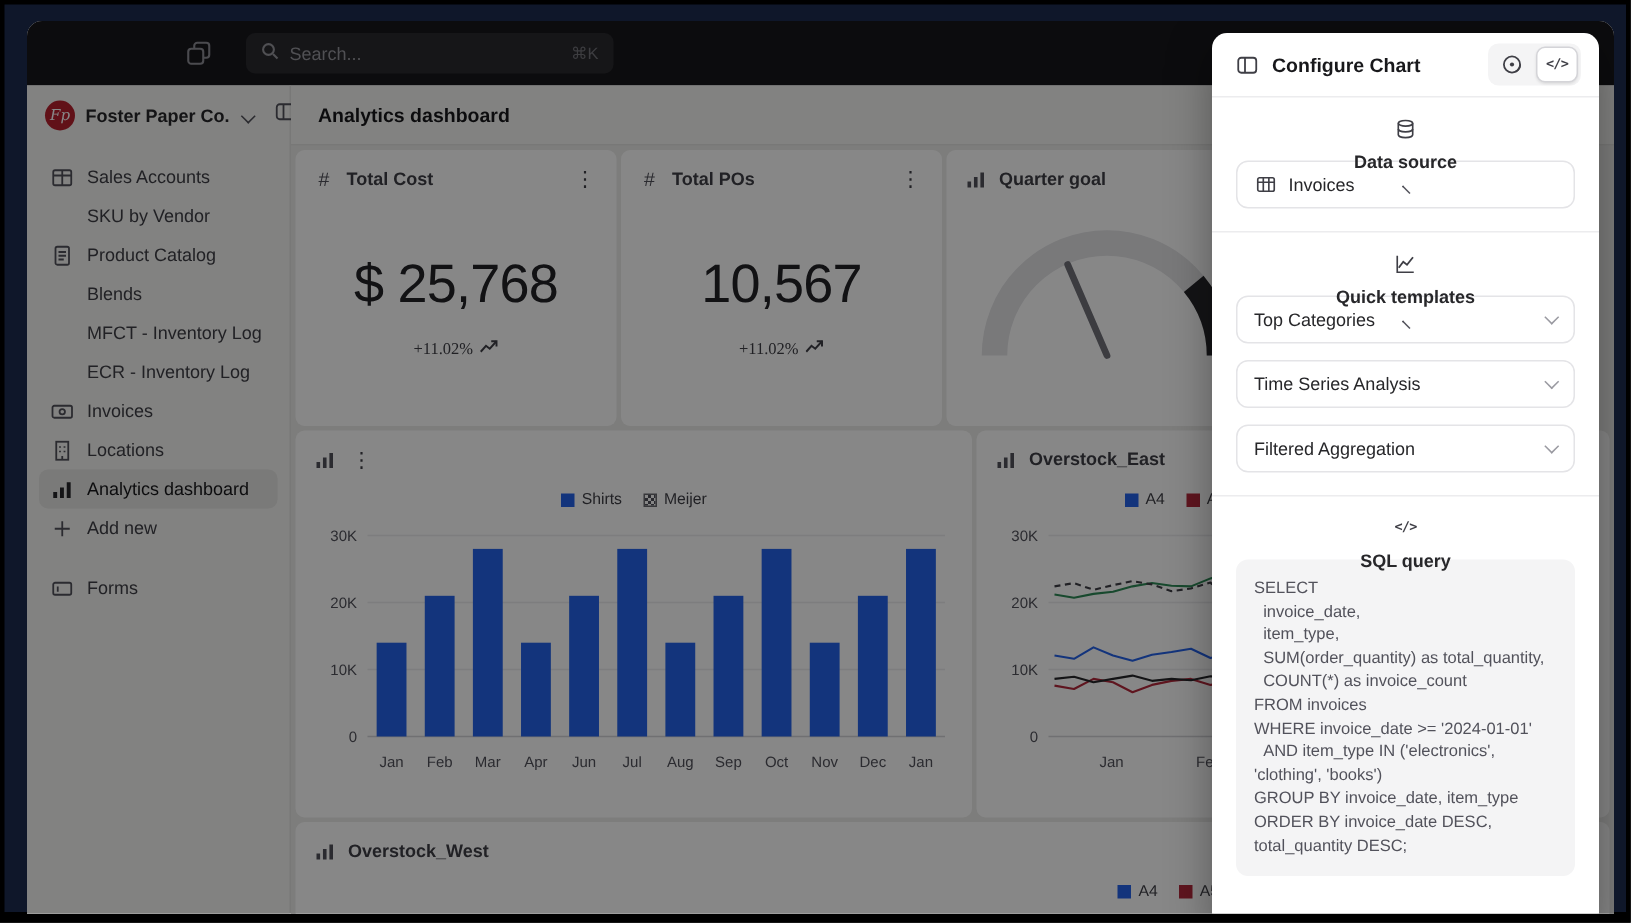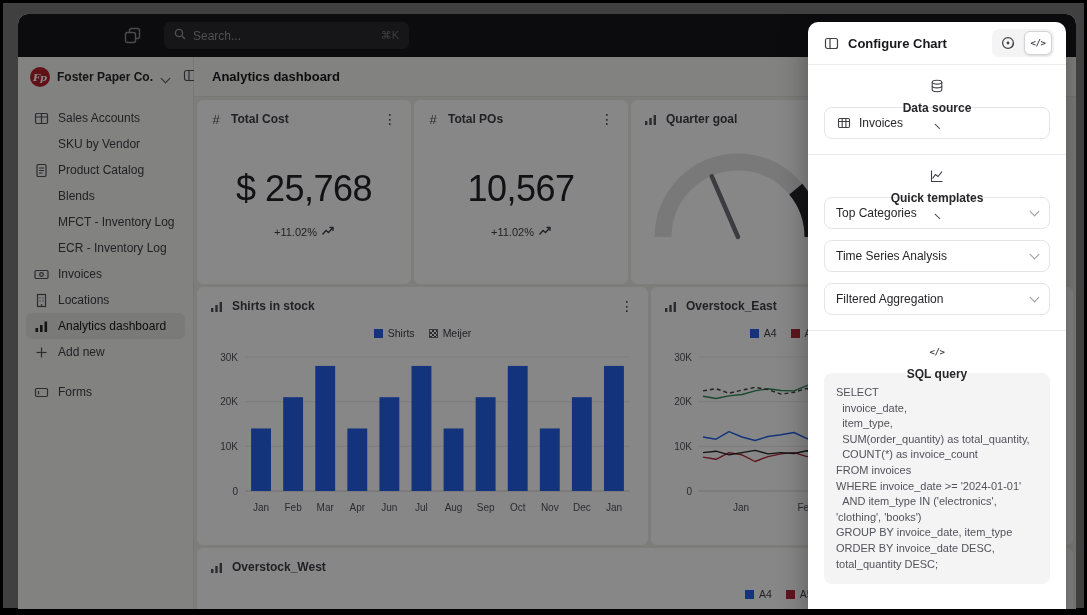--- a/index.html
+++ b/index.html
@@ -1,33 +1,33 @@
 <!DOCTYPE html>
 <html><head>
 <meta charset="utf-8">
 <style>
   html,body{margin:0;padding:0;width:1087px;height:615px;overflow:hidden;background:#000;
     font-family:"Liberation Sans","DejaVu Sans",sans-serif;-webkit-font-smoothing:antialiased;}
   .stage{position:relative;width:1087px;height:615px;background:#000;}
-  .desktop{position:absolute;left:3px;top:3px;right:3px;bottom:7px;background:#404040;}
+  .desktop{position:absolute;left:3px;top:3px;right:3px;bottom:7px;background:#0f172a;}
   .app{position:absolute;left:15px;top:11px;width:1058px;height:595px;background:#fff;
     border-radius:10px 10px 0 0;overflow:hidden;}
   
   .topbar{height:43px;background:#18181c;display:flex;align-items:center;padding-left:100px;gap:18px;}
   .tb-logo{display:flex;align-items:center;justify-content:center;width:28px;height:28px;border-radius:6px;}
   .search{width:225px;height:27px;background:#2a2a2e;border-radius:6px;display:flex;align-items:center;
     padding:0 10px;gap:7px;color:#97979e;font-size:12px;}
   .search .ph{flex:1;}
   .search .kbd{color:#737379;font-size:11px;}
   
   .shell{display:flex;height:552px;background:#ececea;}
   .sidebar{width:176px;background:#f5f5f3;border-right:1px solid #e3e3e1;box-sizing:border-box;flex:none;}
   .ws-row{height:40px;display:flex;align-items:center;padding:0 10px 0 12px;gap:7px;}
   .ws-logo{width:20px;height:20px;border-radius:50%;background:#b8202e;color:#fff;font-size:10px;
-    font-style:italic;font-weight:bold;display:flex;align-items:center;justify-content:center;flex:none;font-family:"DejaVu Serif",serif;}
+    font-style:italic;font-weight:normal;display:flex;align-items:center;justify-content:center;flex:none;font-family:"DejaVu Serif",serif;}
   .ws-name{font-size:12px;font-weight:bold;color:#27272a;white-space:nowrap;}
   .ws-spacer{flex:1;}
   .nav{padding:8px 8px 0 8px;}
   .nav-item{height:26px;display:flex;align-items:center;gap:9px;padding:0 8px;border-radius:6px;
     font-size:12px;color:#3f3f46;cursor:default;}
   .nav-item.sel{background:#e6e6e4;color:#18181b;}
   .nav-item .nicon{width:15px;height:15px;flex:none;display:flex;align-items:center;justify-content:center;}
   .nav-item.indent{padding-left:32px;}
   .nav-gap{height:14px;}
   
@@ -36,21 +36,21 @@
     align-items:center;padding:0 18px;font-size:13px;font-weight:bold;color:#18181b;flex:none;}
   .cards{flex:1;padding:3px;display:flex;flex-direction:column;gap:3px;overflow:hidden;}
   .crow{display:flex;gap:3px;}
   .card{background:#fff;border-radius:6px;box-sizing:border-box;padding:10px 12px;position:relative;overflow:hidden;}
   .card-head{display:flex;align-items:center;gap:8px;height:18px;}
   .card-title{font-size:12px;color:#3f3f46;font-weight:bold;flex:1;white-space:nowrap;}
   .hash{color:#52525b;font-size:13px;font-weight:normal;width:14px;text-align:center;}
   .kebab{color:#3f3f46;font-size:14px;line-height:1;padding:0 2px;cursor:pointer;}
   .stat-val{text-align:center;font-size:36px;color:#232327;margin-top:40px;letter-spacing:-0.5px;}
   .stat-delta{display:flex;align-items:center;justify-content:center;gap:5px;margin-top:16px;
-    font-size:11px;color:#3f3f46;}
+    font-size:11px;color:#3f3f46;font-family:Liberation Serif, serif;}
   .legend{display:flex;align-items:center;justify-content:center;gap:14px;height:20px;margin-top:8px;}
   .legend.west{justify-content:flex-start;padding-left:536px;}
   .lg-item{display:flex;align-items:center;gap:5px;font-size:10.5px;color:#3f3f46;}
   .sw{width:9px;height:9px;flex:none;}
   .sw.checker{background-image:linear-gradient(45deg,#52525b 25%,transparent 25%,transparent 75%,#52525b 75%),
     linear-gradient(45deg,#52525b 25%,transparent 25%,transparent 75%,#52525b 75%);
     background-size:4px 4px;background-position:0 0,2px 2px;background-color:#fff;border:1px solid #6b6b70;box-sizing:border-box;}
   .gauge-wrap{position:relative;width:190px;height:122px;margin:14px auto 0 auto;}
   .gauge-val{position:absolute;left:0;right:0;bottom:-8px;text-align:center;font-size:28px;color:#232327;}
   svg text{font-family:"Liberation Sans","DejaVu Sans",sans-serif;}
@@ -281,21 +281,20 @@
 
             <div class="card" style="width:451px;height:258px;flex:none;">
               <div class="card-head">
                 <span class="icon14">
                   <svg width="13" height="13" viewBox="0 0 13 13" fill="#52525b">
                     <rect x="1" y="8" width="2.4" height="4"></rect>
                         <rect x="5.3" y="5" width="2.4" height="7"></rect>
                         <rect x="9.6" y="2" width="2.4" height="10"></rect>
                   </svg>
                 </span>
-                <span class="card-title">Shirts in stock</span>
                 <span class="kebab">⋮</span>
               </div>
               <div class="legend">
                     <span class="lg-item">
                       <span class="sw" style="background: rgb(37, 99, 235);"></span>
                       <span>Shirts</span>
                     </span>
                     <span class="lg-item">
                       <span class="sw checker"></span>
                       <span>Meijer</span>

